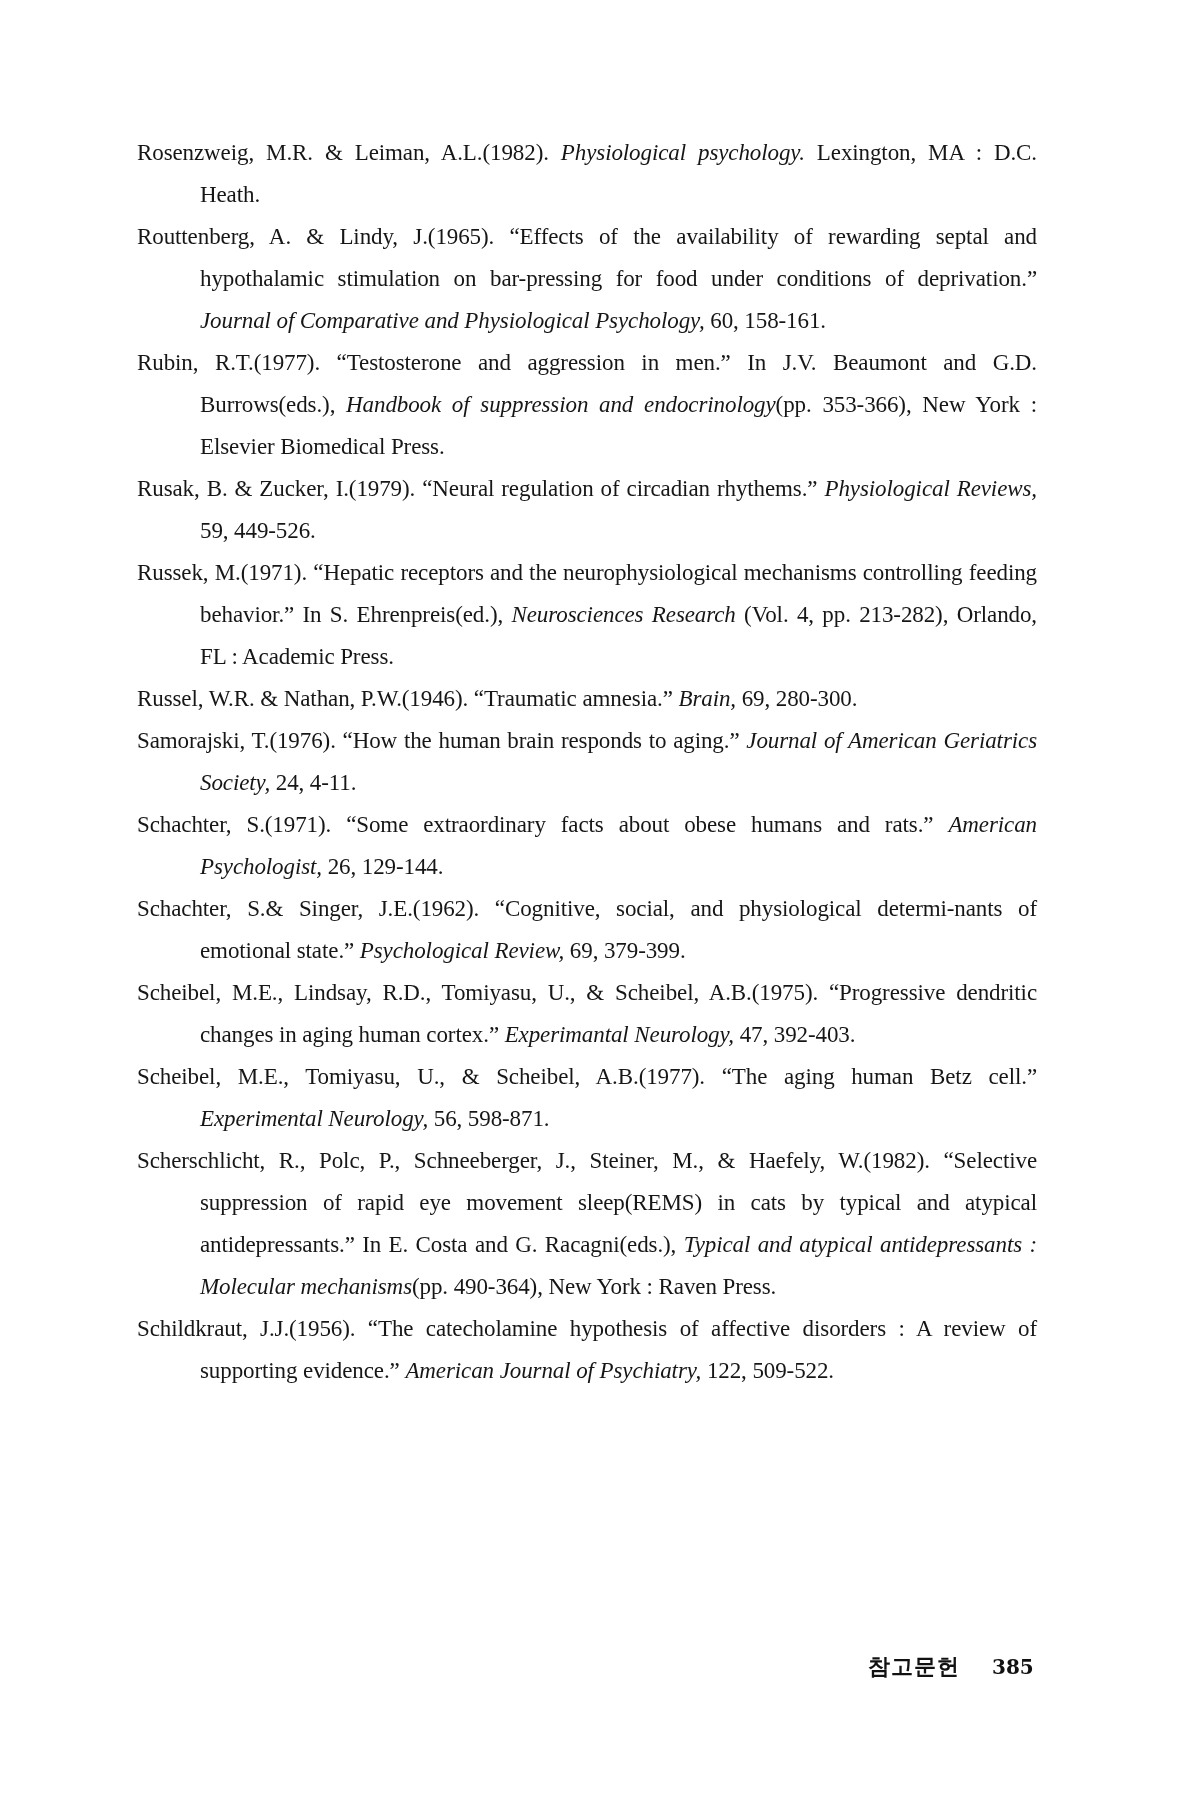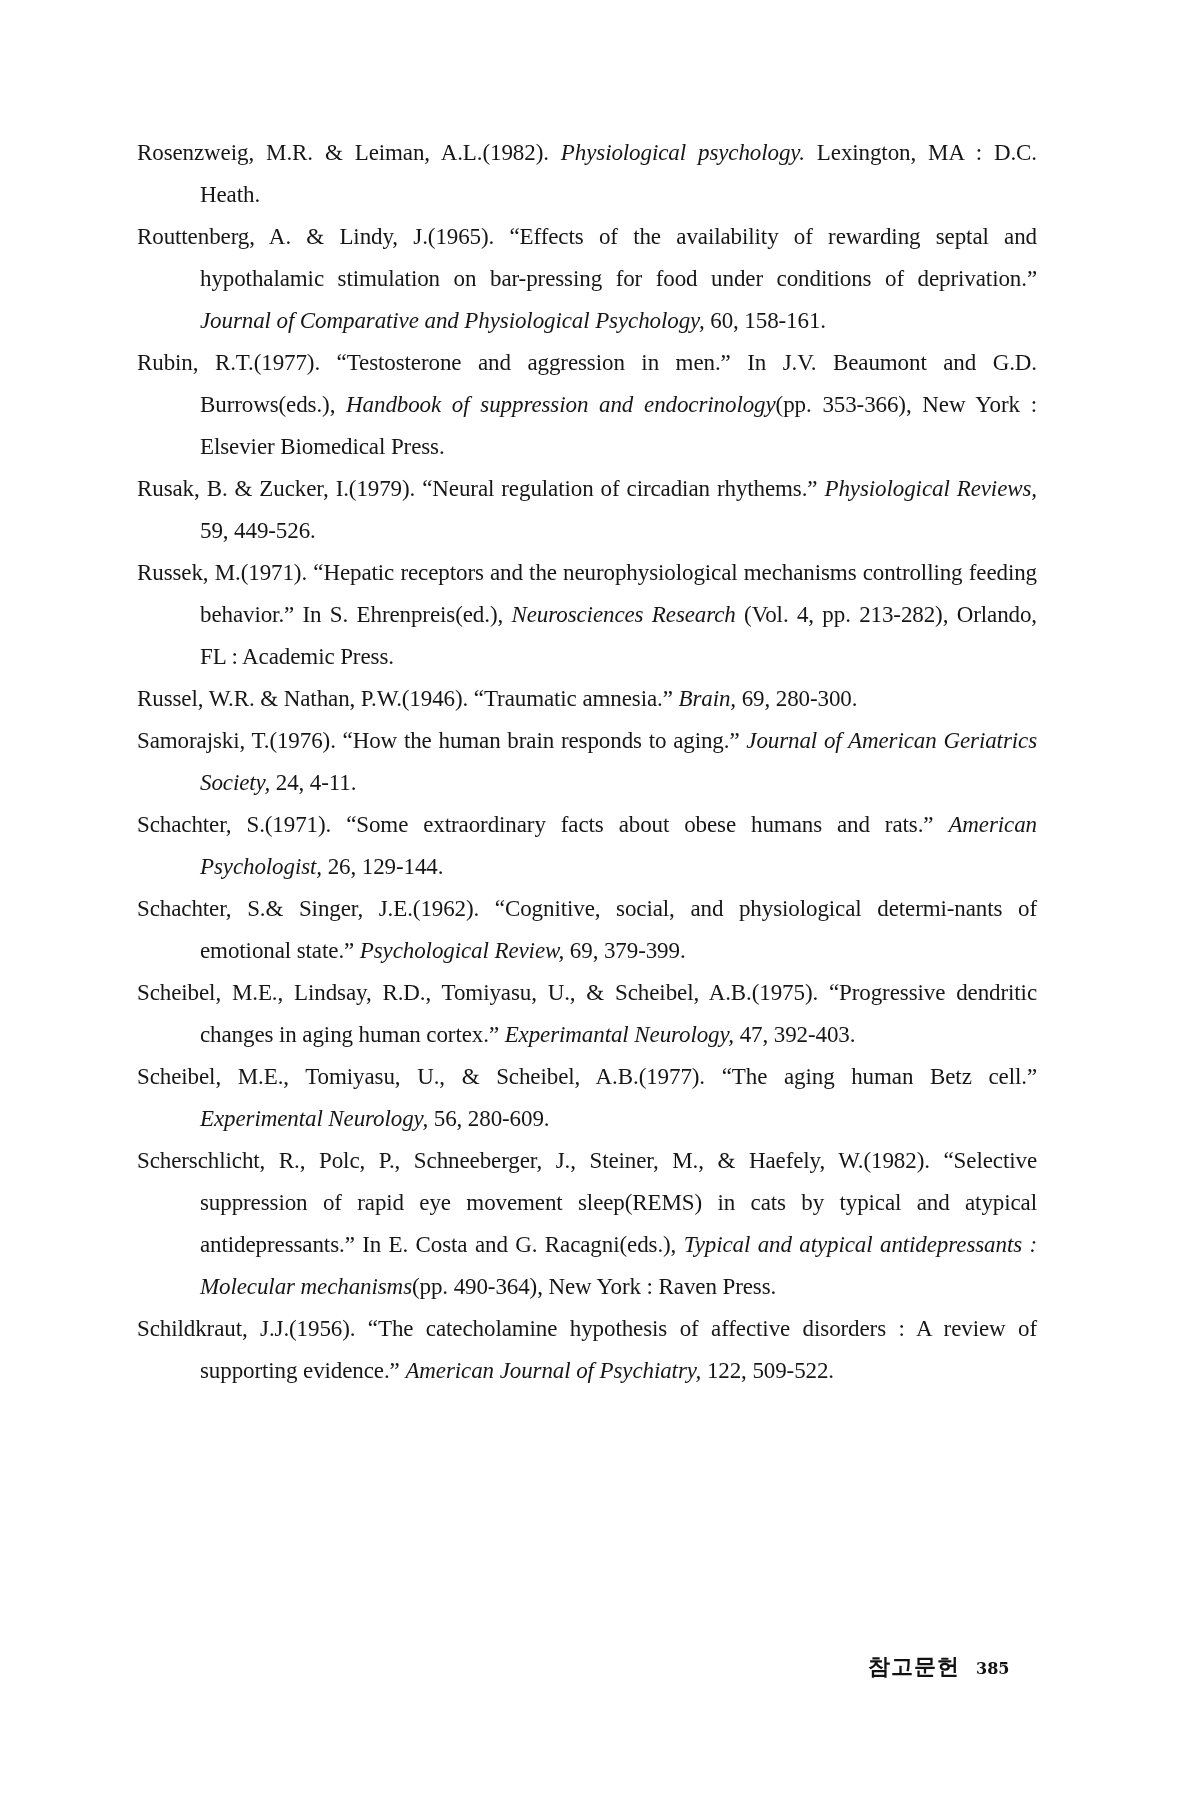--- a/index.html
+++ b/index.html
@@ -36,45 +36,45 @@
   .footer {
     position: absolute;
     top: 1652px;
     left: 868px;
     font-family: "DejaVu Sans", "Liberation Sans", sans-serif;
     font-weight: bold;
     font-size: 22px;
     color: #111;
     display: flex;
     align-items: baseline;
-    gap: 16px;
+    gap: 32px;
   }
   .footer .section {
     letter-spacing: 1px;
   }
   .footer .pageno {
     font-family: "DejaVu Serif", serif;
-    font-size: 16px;
+    font-size: 20px;
   }
 </style>
 </head>
 <body>
 
 <div class="page" id="ref-list">
     <p class="ref"><span>Rosenzweig, M.R. &amp; Leiman, A.L.(1982). </span><i>Physiological psychology.</i><span> Lexington, MA : D.C. Heath.</span></p>
     <p class="ref"><span>Routtenberg, A. &amp; Lindy, J.(1965). “Effects of the availability of rewarding septal and hypothalamic stimulation on bar-pressing for food under conditions of deprivation.” </span><i>Journal of Comparative and Physiological Psychology,</i><span> 60, 158-161.</span></p>
     <p class="ref"><span>Rubin, R.T.(1977). “Testosterone and aggression in men.” In J.V. Beaumont and G.D. Burrows(eds.), </span><i>Handbook of suppression and endocrinology</i><span>(pp. 353-366), New York : Elsevier Biomedical Press.</span></p>
     <p class="ref"><span>Rusak, B. &amp; Zucker, I.(1979). “Neural regulation of circadian rhythems.” </span><i>Physiological Reviews,</i><span> 59, 449-526.</span></p>
     <p class="ref"><span>Russek, M.(1971). “Hepatic receptors and the neurophysiological mechanisms controlling feeding behavior.” In S. Ehrenpreis(ed.), </span><i>Neurosciences Research</i><span> (Vol. 4, pp. 213-282), Orlando, FL : Academic Press.</span></p>
     <p class="ref"><span>Russel, W.R. &amp; Nathan, P.W.(1946). “Traumatic amnesia.” </span><i>Brain,</i><span> 69, 280-300.</span></p>
     <p class="ref"><span>Samorajski, T.(1976). “How the human brain responds to aging.” </span><i>Journal of American Geriatrics Society,</i><span> 24, 4-11.</span></p>
     <p class="ref"><span>Schachter, S.(1971). “Some extraordinary facts about obese humans and rats.” </span><i>American Psychologist,</i><span> 26, 129-144.</span></p>
     <p class="ref"><span>Schachter, S.&amp; Singer, J.E.(1962). “Cognitive, social, and physiological determi-nants of emotional state.” </span><i>Psychological Review,</i><span> 69, 379-399.</span></p>
     <p class="ref"><span>Scheibel, M.E., Lindsay, R.D., Tomiyasu, U., &amp; Scheibel, A.B.(1975). “Progressive dendritic changes in aging human cortex.” </span><i>Experimantal Neurology,</i><span> 47, 392-403.</span></p>
-    <p class="ref"><span>Scheibel, M.E., Tomiyasu, U., &amp; Scheibel, A.B.(1977). “The aging human Betz cell.” </span><i>Experimental Neurology,</i><span> 56, 280-609.</span></p>
+    <p class="ref"><span>Scheibel, M.E., Tomiyasu, U., &amp; Scheibel, A.B.(1977). “The aging human Betz cell.” </span><i>Experimental Neurology,</i><span> 56, 598-871.</span></p>
     <p class="ref"><span>Scherschlicht, R., Polc, P., Schneeberger, J., Steiner, M., &amp; Haefely, W.(1982). “Selective suppression of rapid eye movement sleep(REMS) in cats by typical and atypical antidepressants.” In E. Costa and G. Racagni(eds.), </span><i>Typical and atypical antidepressants : Molecular mechanisms</i><span>(pp. 490-364), New York : Raven Press.</span></p>
     <p class="ref"><span>Schildkraut, J.J.(1956). “The catecholamine hypothesis of affective disorders : A review of supporting evidence.” </span><i>American Journal of Psychiatry,</i><span> 122, 509-522.</span></p>
   </div>
 
 <div class="footer">
   <span class="section">참고문헌</span>
   <span class="pageno">385</span>
 </div>
 
 </body></html>

